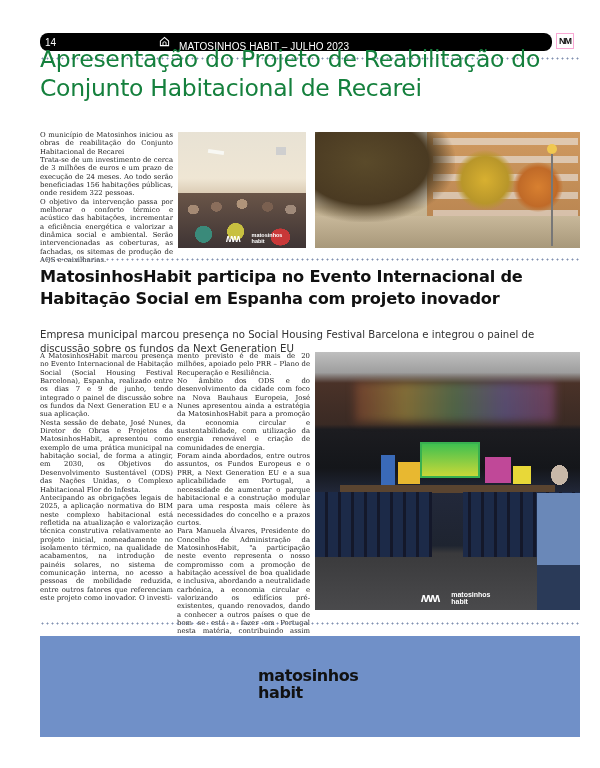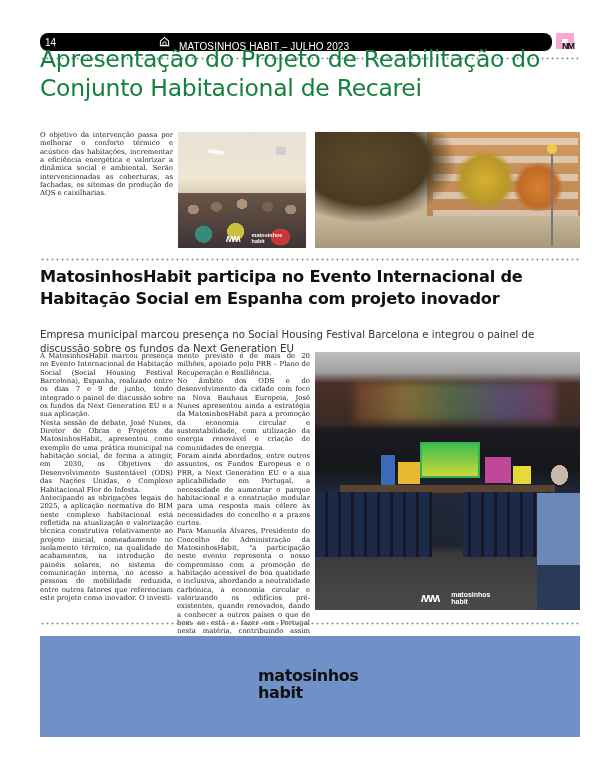--- a/index.html
+++ b/index.html
@@ -10,21 +10,21 @@
     position: absolute; left: 40px; top: 33px; width: 512px; height: 18px;
     background: #000000; color: #fff;
     font-family: "Liberation Sans", sans-serif; font-size: 10px;
     display: flex; align-items: center; border-radius: 8px;
   }
   .header-bar .page-num { position: absolute; left: 5px; top: 4px; }
   .header-bar .home-icon { position: absolute; left: 119px; top: 3px; width: 11px; height: 11px; }
   .header-bar .pub-title { position: absolute; left: 139px; top: 8px; letter-spacing: 0.1px; }
   .nm-logo {
     position: absolute; left: 556px; top: 33px; width: 18px; height: 16px;
-    border: 6px solid #f9a8d4; font-family: "Liberation Sans", sans-serif;
+    border: 1px solid #f9a8d4; font-family: "Liberation Sans", sans-serif;
     font-size: 9px; font-weight: bold; text-align: center; line-height: 14px; color: #111;
     letter-spacing: -1px;
   }
 
   .dots {
     position: absolute; left: 40px; width: 540px; height: 3px;
     background-image: radial-gradient(circle, #8090b0 0.9px, transparent 1.1px);
     background-size: 5px 3px; background-repeat: repeat-x;
   }
 
@@ -188,20 +188,22 @@
   </svg>
   <span class="pub-title">MATOSINHOS HABIT  –  JULHO 2023</span>
 </div>
 <div class="nm-logo">NM</div>
 
 <div class="dots" style="top:57px;"></div>
 
 <h1 class="h1">Apresentação do Projeto de Reabilitação do Conjunto Habitacional de Recarei</h1>
 
 <div class="body-text" style="left:40px; top:131px; width:133px;">
+  <p>O município de Matosinhos iniciou as obras de reabilitação do Conjunto Habitacional de Recarei</p>
+  <p>Trata-se de um investimento de cerca de 3 milhões de euros e um prazo de execução de 24 meses. Ao todo serão beneficiadas 156 habitações públicas, onde residem 322 pessoas.</p>
   <p>O objetivo da intervenção passa por melhorar o conforto térmico e acústico das habitações, incrementar a eficiência energética e valorizar a dinâmica social e ambiental. Serão intervencionadas as coberturas, as fachadas, os sitemas de produção de AQS e caixilharias.</p>
 </div>
 
 <div class="photo photo-meeting">
   <div class="light1"></div>
   <div class="light2"></div>
   <div class="crowd"></div>
   <div class="watermark" style="left:48px; top:101px;">
     <span class="wm-mark">ʍʍ</span>
     <span class="wm-text"><span>matosinhos</span><br><span>habit</span></span>

